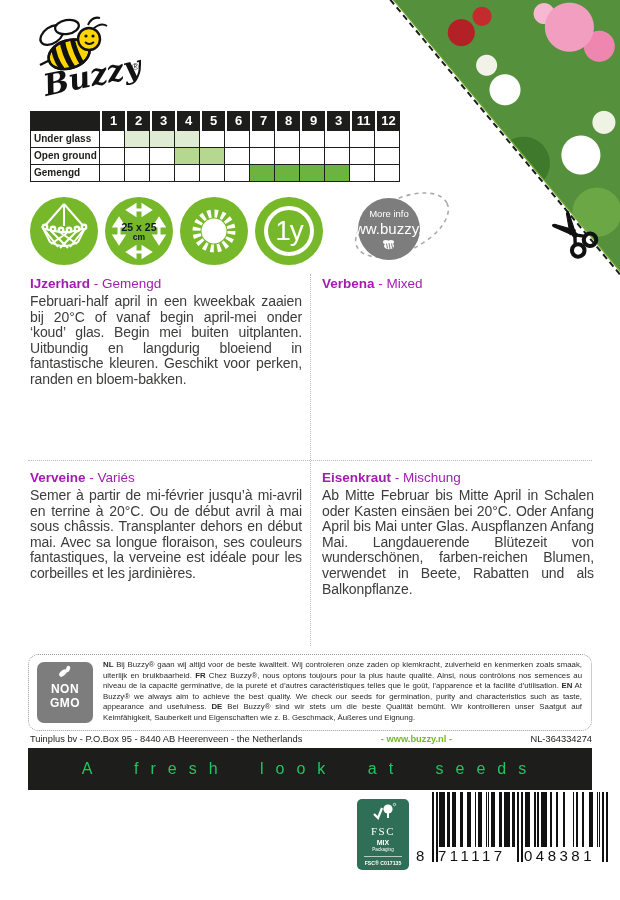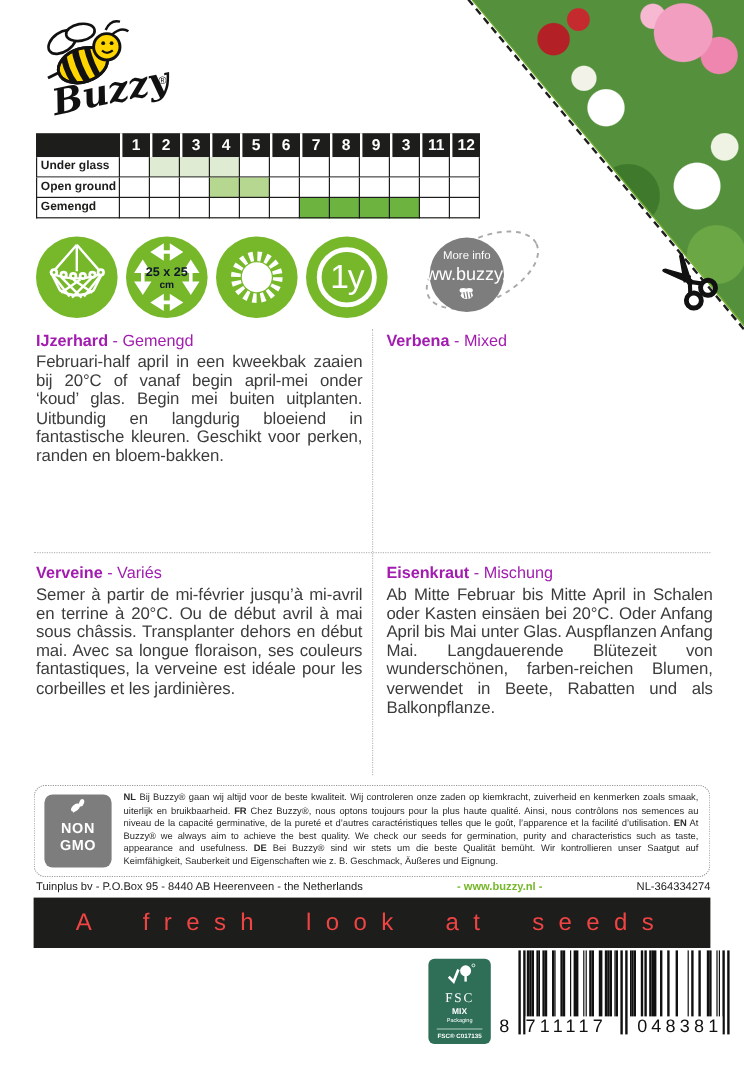--- a/index.html
+++ b/index.html
@@ -82,39 +82,39 @@
 .legaltext{position:absolute;left:74px;right:9px;top:5px;font-size:7.8px;line-height:10.6px;
   text-align:justify;color:#2a2a2a}
 .legaltext b{font-weight:bold}
 
 
 .addr{position:absolute;left:30px;top:734px;width:562px;display:flex;justify-content:space-between;
   font-size:9.3px;color:#1d1d1b}
 .addr .web{color:#76b82a;font-weight:bold}
 .banner{position:absolute;left:28px;top:748px;width:564px;height:42px;background:#1d1d1b;
   display:flex;align-items:center;justify-content:center}
-.banner span{color:#ef4444;font-size:20px;letter-spacing:12px;word-spacing:14px;white-space:nowrap}
+.banner span{color:#22c55e;font-size:16px;letter-spacing:12px;word-spacing:14px;white-space:nowrap}
 
 
 .fsc{position:absolute;left:357px;top:799px;width:52px;height:71px;background:#2f6f58;border-radius:5px;
   color:#fff;text-align:center;padding-top:3px}
 .fsc-t{font-family:"Liberation Serif",serif;font-size:11px;letter-spacing:1.5px;line-height:11px}
 .fsc-m{font-size:7px;font-weight:bold;margin-top:2px;line-height:8px}
 .fsc-p{font-size:4.6px;line-height:6px;border-bottom:.5px solid rgba(255,255,255,.65);
   margin:0 7px 3px;padding-bottom:3px}
 .fsc-l{font-size:5.2px;font-weight:bold;line-height:6px}
 
 
 .barcode{position:absolute;left:432px;top:792px;width:176px;height:78px}
 #bars{position:absolute;left:0;top:0;width:176px;height:70px}
 .bar{position:absolute;top:0;background:#111}
 .bdigits span{position:absolute;top:55px;font-size:15px;color:#111;background:#fff;letter-spacing:3.5px}
 .bd-first{left:-16px;background:transparent !important;letter-spacing:0 !important}
 .bd-left{left:6px;width:78px;text-align:left}
-.bd-right{left:92px;width:78px;text-align:right}
+.bd-right{left:92px;width:78px;text-align:left}
 </style>
 </head>
 <body>
 
 <div class="page">
 
   <svg class="logo" viewBox="0 0 128 98">
     <g>
       <path d="M66 13 Q70 4 78 6" stroke="#111" fill="none" stroke-width="2"></path>
       <path d="M71 17 Q79 10 85 14" stroke="#111" fill="none" stroke-width="2"></path>

